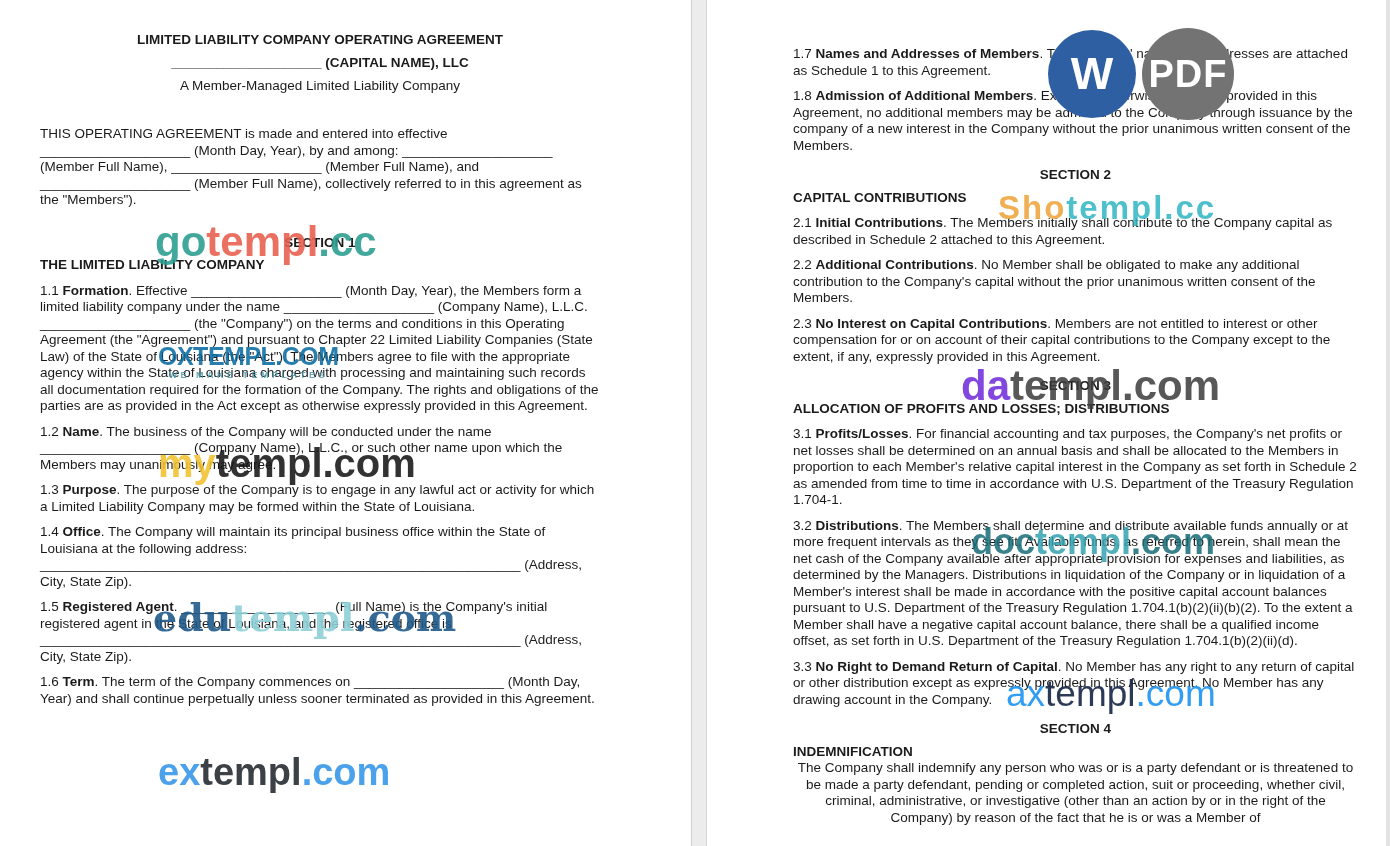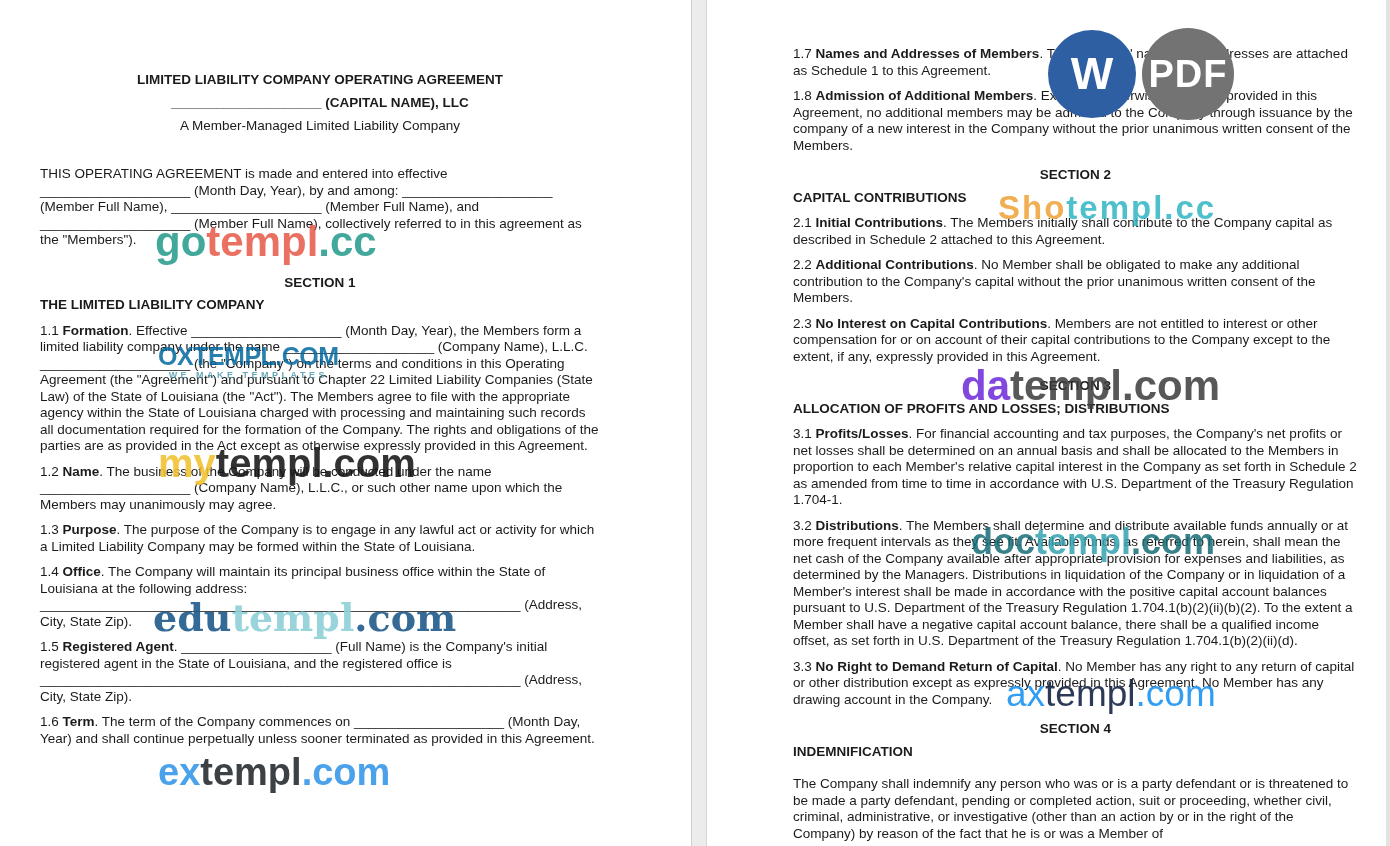--- a/index.html
+++ b/index.html
@@ -13,31 +13,31 @@
     position: absolute; left: 691px; top: 0; width: 16px; height: 846px;
     background: #ececec; border-left: 1px solid #cfcfcf; border-right: 1px solid #d6d6d6;
   }
   .right-edge {
     position: absolute; right: 0; top: 0; width: 4px; height: 846px;
     background: #e3e3e3;
   }
 
   
   .page { position: absolute; top: 0; height: 846px; background: transparent; }
-  .page-left  { left: 40px;  width: 560px; padding-top: 68px; }
+  .page-left  { left: 40px;  width: 560px; padding-top: 28px; }
   .page-right { left: 793px; width: 565px; padding-top: 46px; }
 
   .doc { font-size: 13.5px; line-height: 16.5px; }
 
   .hdr { text-align: center; font-weight: bold; line-height: 23px; }
   .hdr-sub { text-align: center; font-weight: normal; line-height: 23px; }
   .doc-title { text-align: center; font-weight: bold; font-size: 17.5px; margin-top: 25px; letter-spacing: 0.2px; }
 
   .intro { margin-top: 29px; }
-  .closing { margin-top: 16px; }
+  .closing { margin-top: 0; text-align: center; }
 
   .sec-label { text-align: center; font-weight: bold; margin-top: 13px; }
   .sec-title { font-weight: bold; margin-top: 6px; }
   .page-left .sec-label { margin-top: 26px; }
 
   p.clause { margin-top: 9px; }
   .cterm { font-weight: bold; }
 
   
   .wm { position: absolute; white-space: nowrap; z-index: 5; pointer-events: none; }

